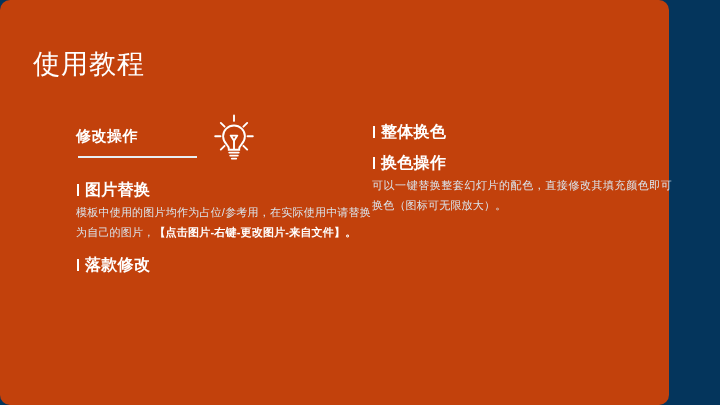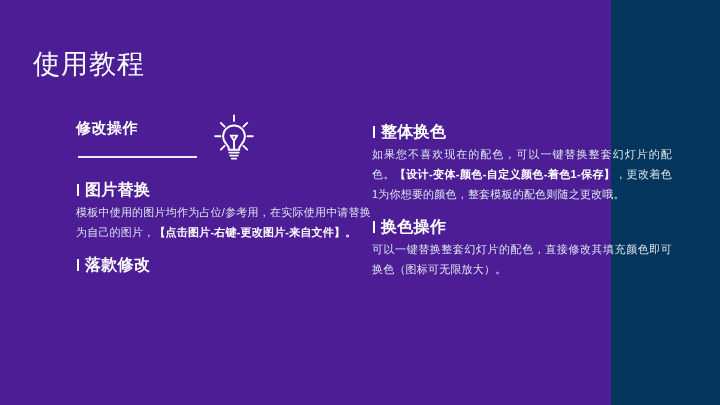--- a/index.html
+++ b/index.html
@@ -9,24 +9,25 @@
   body {
     width: 720px;
     height: 405px;
     overflow: hidden;
     background: #04355c;
     font-family: "Liberation Sans", "DejaVu Sans", sans-serif;
     -webkit-font-smoothing: antialiased;
   }
   .slide {
     position: relative;
-    width: 611px;
+    width: 669px;
     height: 405px;
-    background: #4c1d95;
+    background: #c2410c;
     box-sizing: border-box;
+    border-radius: 10px;
   }
 
   
   .page-title {
     position: absolute;
     left: 33px;
     top: 47px;
     font-size: 27px;
     line-height: 34px;
     color: #ffffff;
@@ -52,21 +53,21 @@
   .column.right { left: 372px; }
 
   
   .section-head {
     position: relative;
     height: 58px;
   }
   .section-title {
     position: absolute;
     left: 0;
-    top: 10px;
+    top: 18px;
     font-size: 15px;
     line-height: 20px;
     font-weight: bold;
     color: #ffffff;
     letter-spacing: 0.5px;
     white-space: nowrap;
   }
   .section-rule {
     position: absolute;
     left: 2px;
@@ -172,23 +173,20 @@
         <div class="sub-title">落款修改</div>
       </div>
 
     </div>
 
     <div class="column right">
 
 
       <div class="sub-block first">
         <div class="sub-title">整体换色</div>
-        <div class="sub-body" style="width:300px;">
-          <span>如果您不喜欢现在的配色，可以一键替换整套幻灯片的配色。</span><b>【设计-变体-颜色-自定义颜色-着色1-保存】</b><span>，更改着色1为你想要的颜色，整套模板的配色则随之更改哦。</span>
-        </div>
       </div>
 
       <div class="sub-block">
         <div class="sub-title">换色操作</div>
         <div class="sub-body" style="width:300px;">
           <span>可以一键替换整套幻灯片的配色，直接修改其填充颜色即可换色（图标可无限放大）。</span><b></b><span></span>
         </div>
       </div>
 
     </div>

